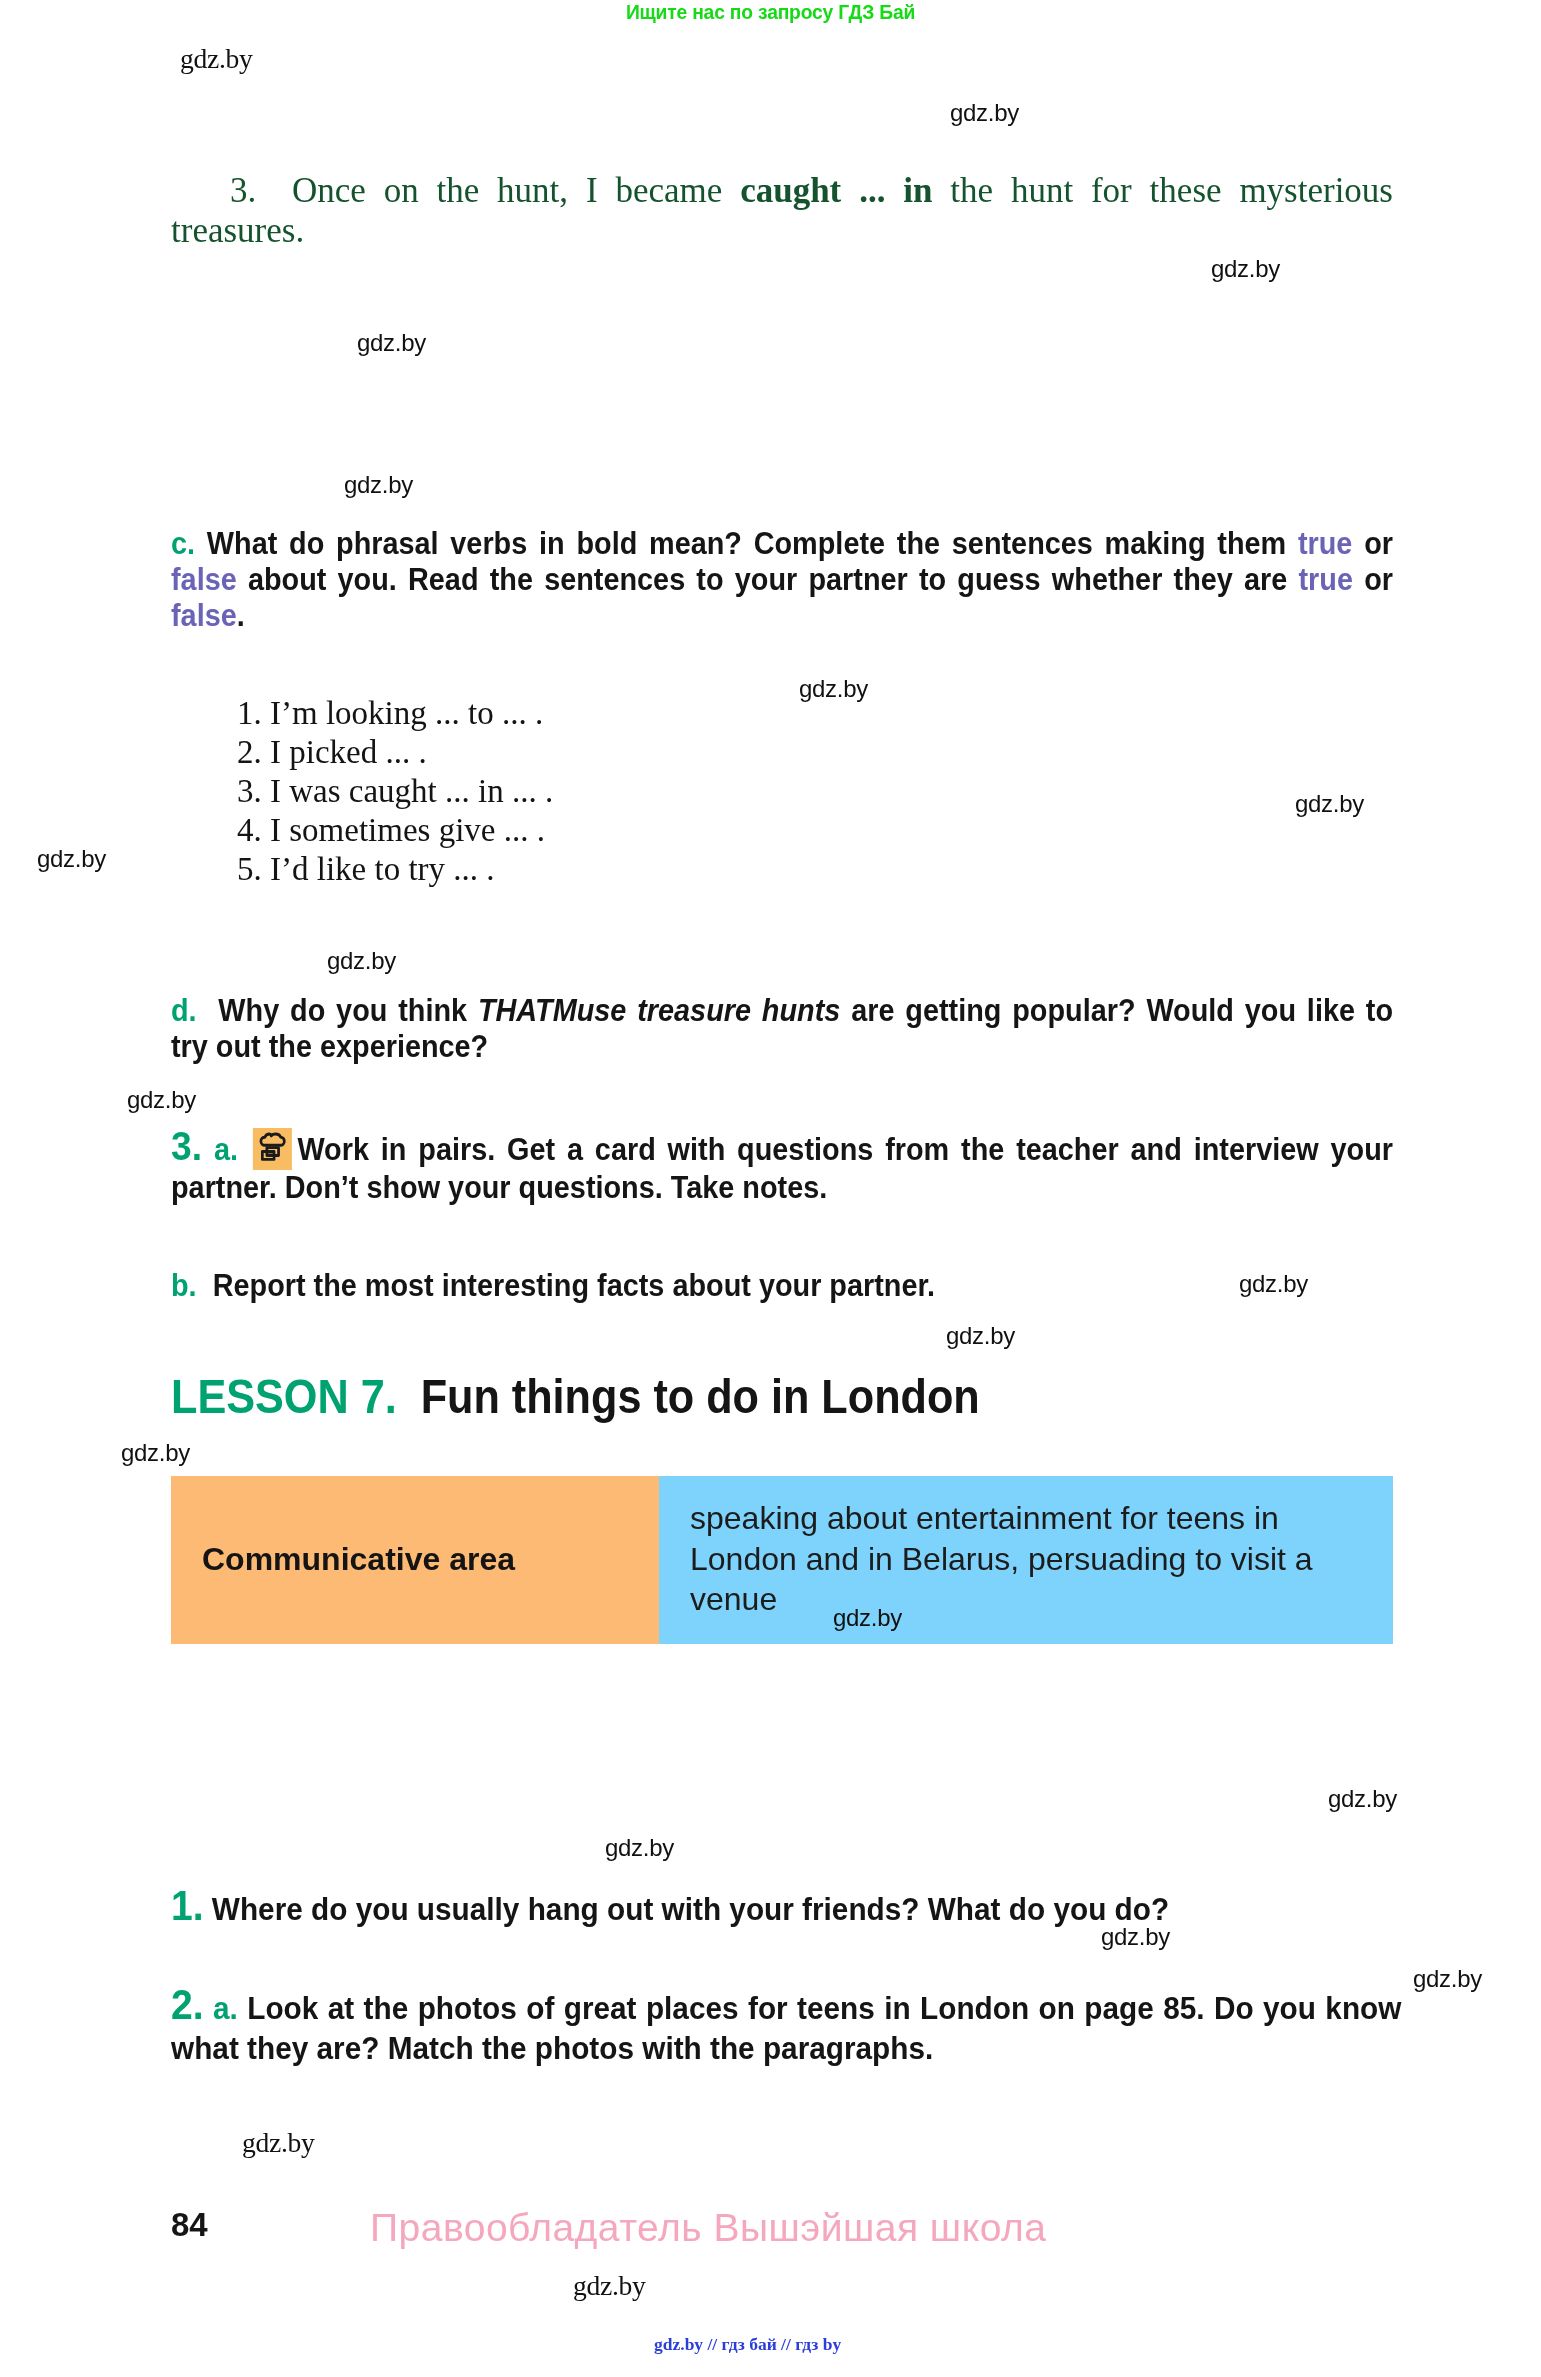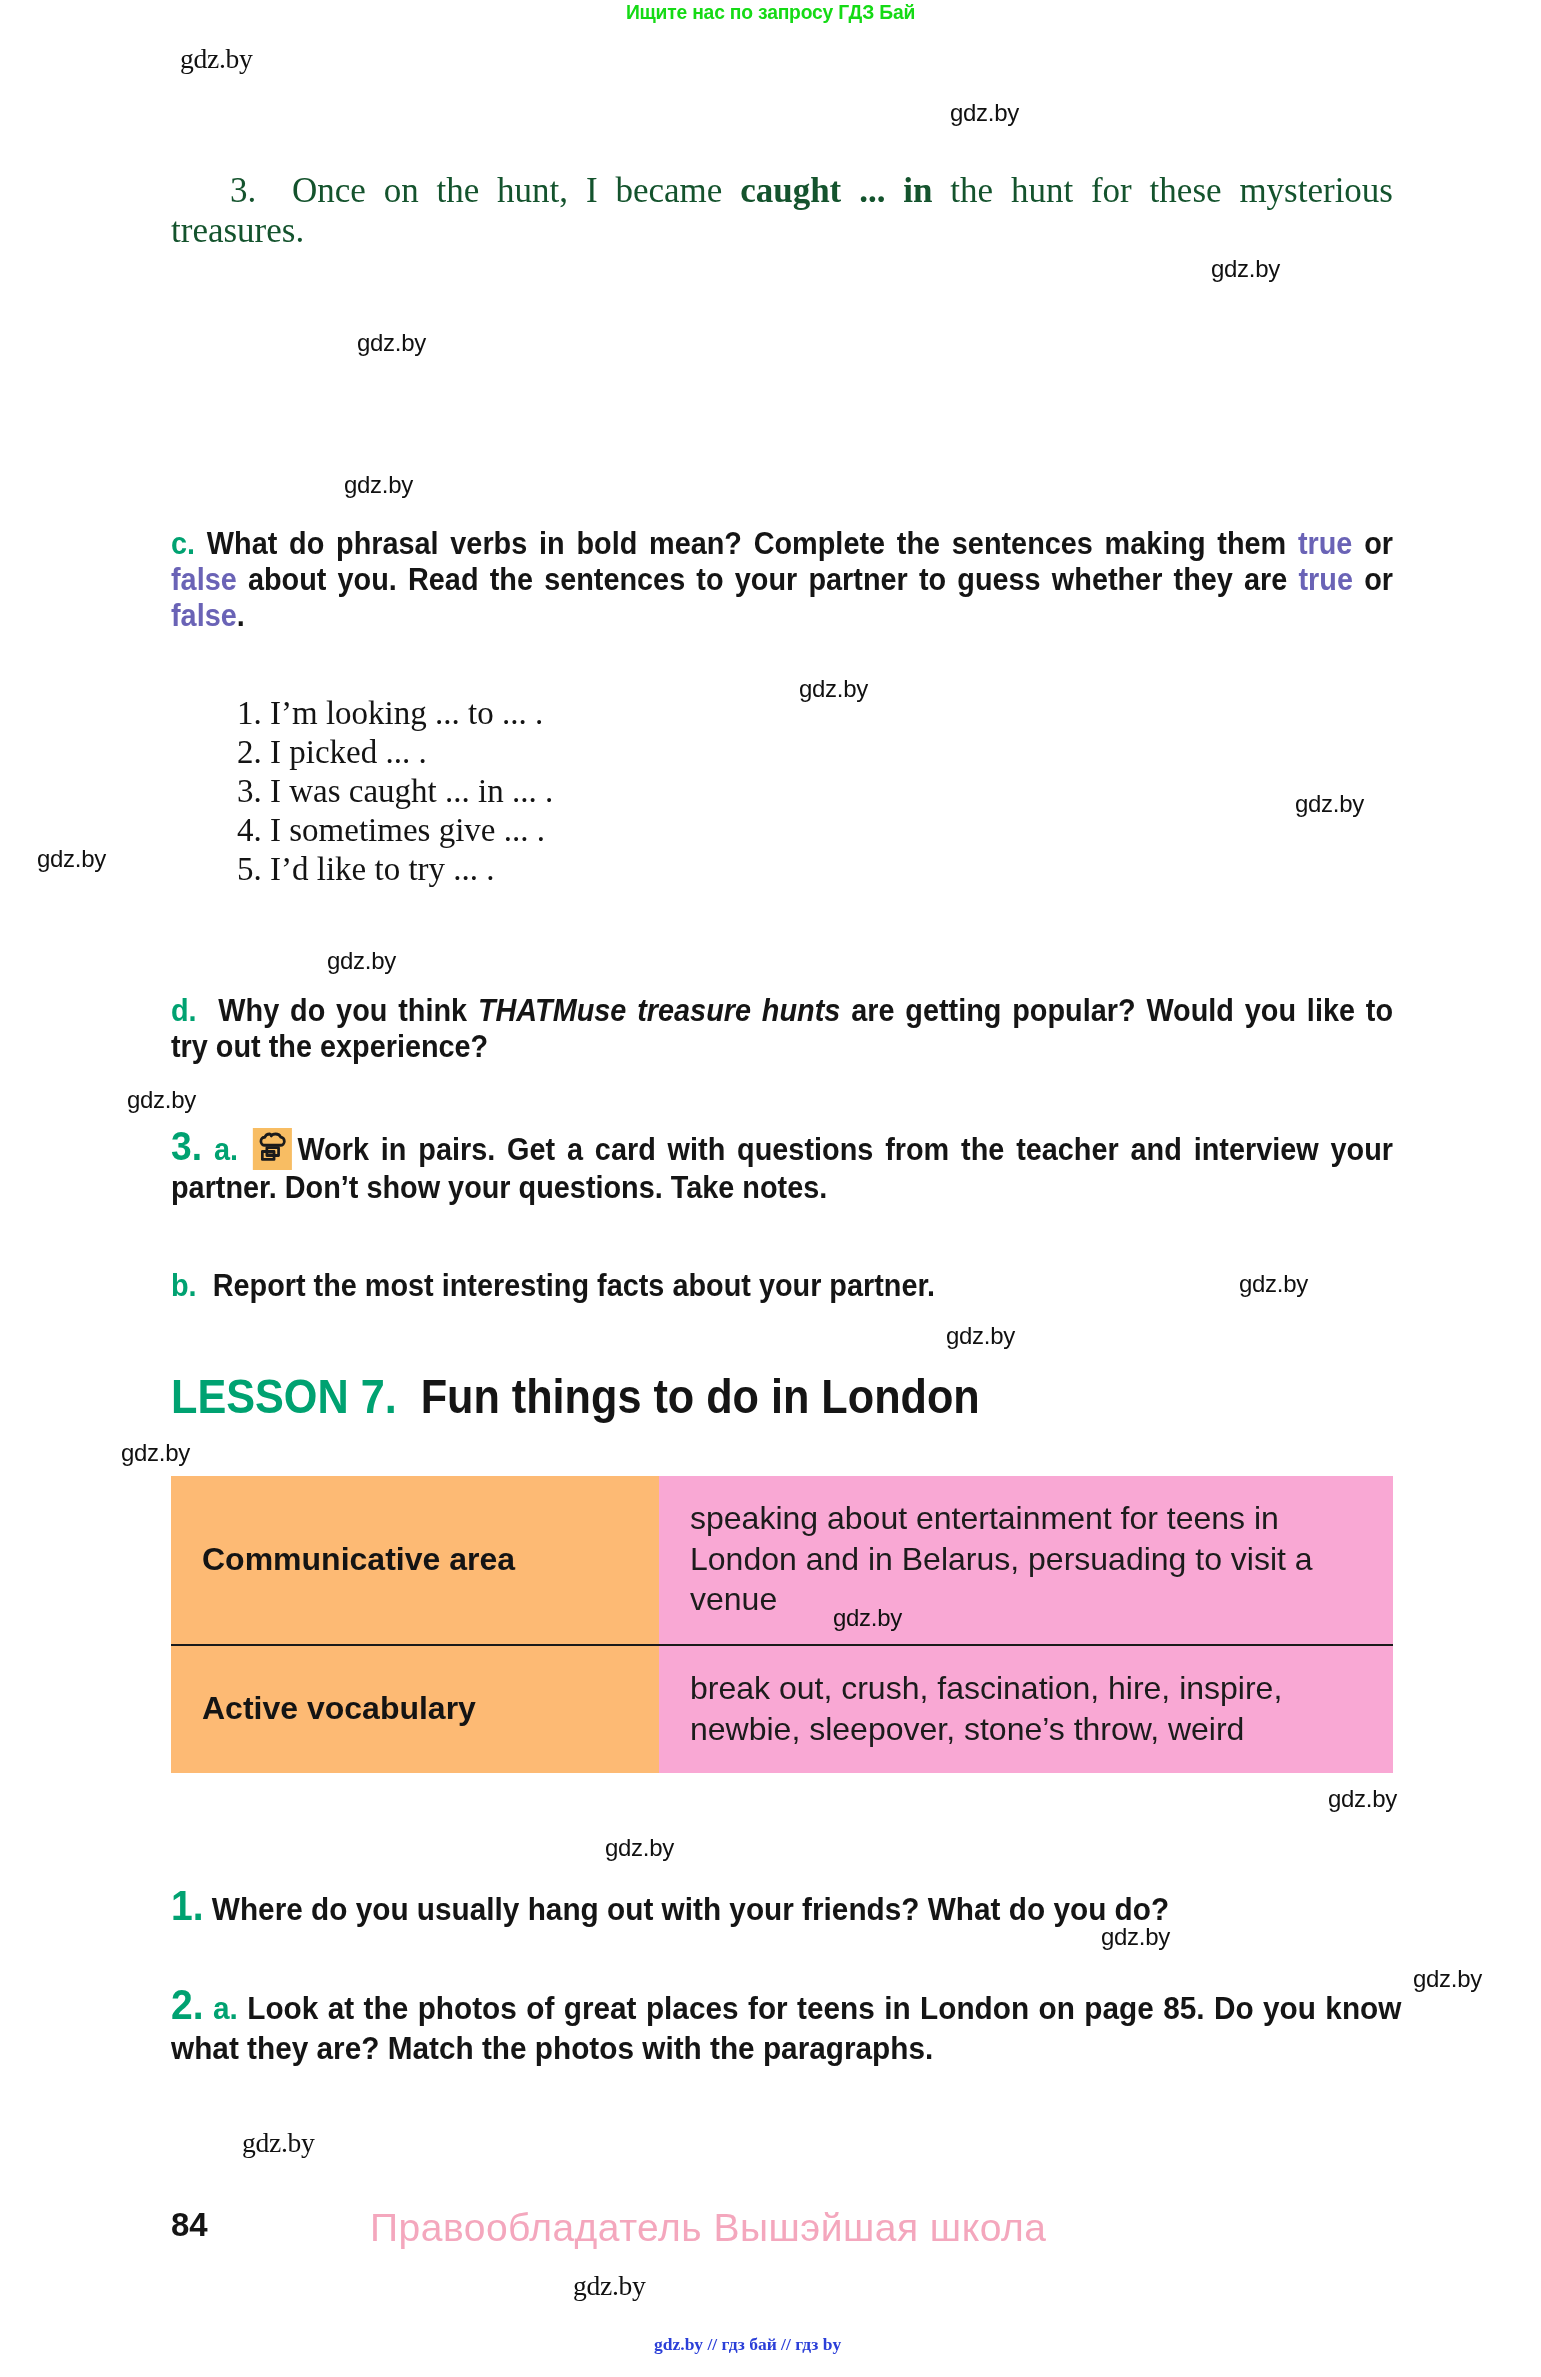--- a/index.html
+++ b/index.html
@@ -153,21 +153,21 @@
   .tbl .c-left {
     width: 437px;
     background: #fdba74;
     font-family: "Liberation Sans Narrow", "Liberation Sans", sans-serif;
     font-weight: bold;
     font-size: 32px;
     line-height: 1.2;
     color: #141414;
   }
   .tbl .c-right {
-    background: #f9a8d4;
+    background: #7dd3fc;
     font-family: "Liberation Sans Narrow", "Liberation Sans", sans-serif;
     font-size: 32px;
     line-height: 1.27;
     color: #1c1c1c;
   }
   .tbl tr.rule td { border-top: 2.8px solid #1a1a1a; }
 
   
   .pageno {
     position: absolute;
@@ -225,24 +225,20 @@
 
   <div class="lesson" style="left:171px; top:1369px;">
     <span class="lbl">LESSON 7.</span>&nbsp;&nbsp;<span class="ttl">Fun things to do in London</span>
   </div>
 
   <table class="tbl">
     <tbody>
         <tr>
       <td class="c-left">Communicative area</td>
       <td class="c-right">speaking about entertainment for teens in London and in Belarus, persuading to visit a venue</td>
-    </tr>
-    <tr class="rule">
-      <td class="c-left">Active vocabulary</td>
-      <td class="c-right">break out, crush, fascination, hire, inspire, newbie, sleepover, stone’s throw, weird</td>
     </tr>
   </tbody>
     </table>
 
   <div class="instr" style="left:171px; top:1882px; width:1333px; font-size:32px;">
     <span class="exnum" style="font-size:42px;">1.</span>&nbsp;<span>Where do you usually hang out with your friends? What do you do?</span>
   </div>
 
   <div class="instr" style="left:171px; top:1981px; width:1323px; font-size:32px;">
     <span class="exnum" style="font-size:42px;">2.</span>&nbsp;<span class="letter">a.</span>&nbsp;<span>Look at the photos of great places for teens in London on page 85. Do you know what they are? Match the photos with the paragraphs.</span>

